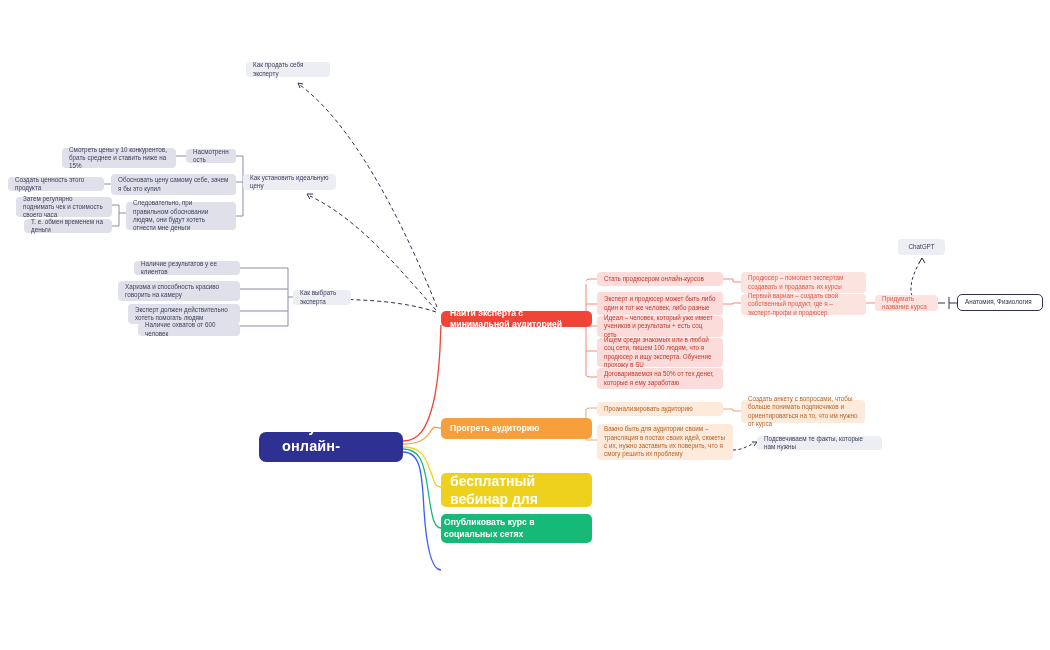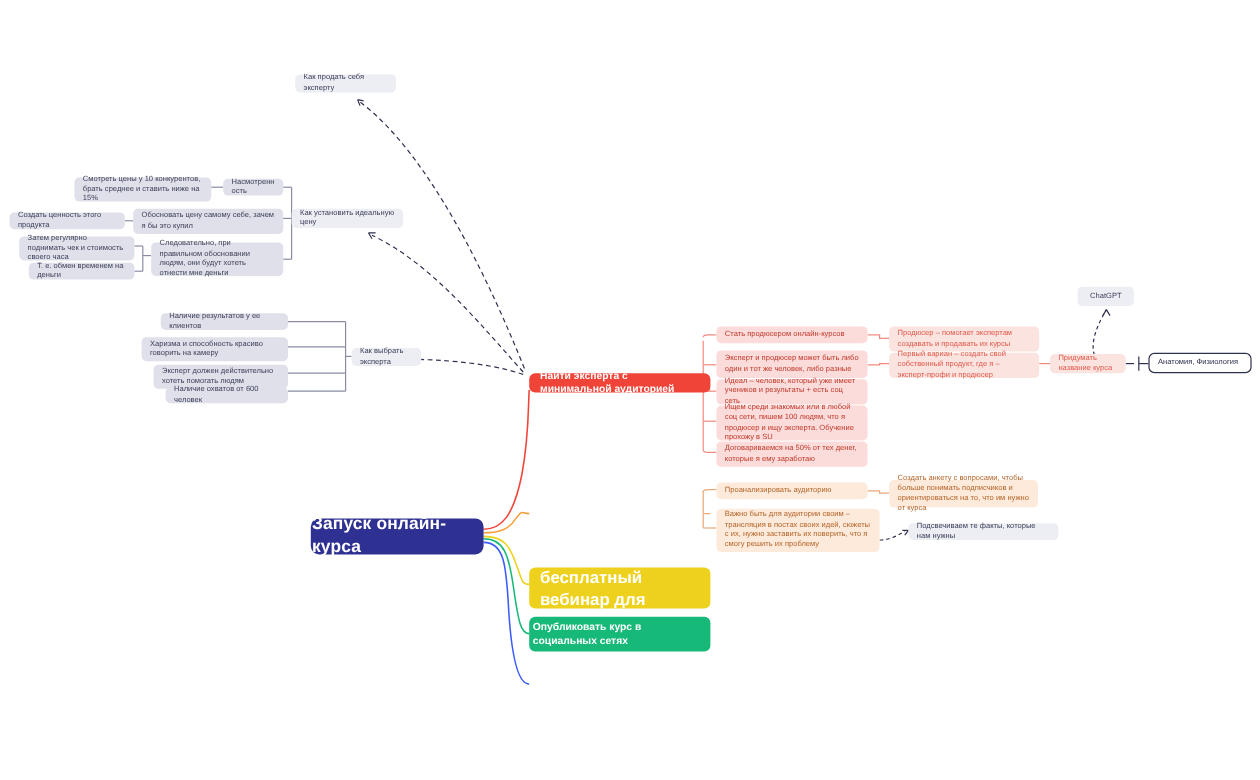--- a/index.html
+++ b/index.html
@@ -26,21 +26,21 @@
   }
   .node span.txt{display:block;width:100%;}
 
   
   .root{
     background:#2f3192;
     color:#ffffff;
     font-size:14.5px;
     font-weight:bold;
     border-radius:7px;
-    padding:9px 1px;
+    padding:9px 23px;
     letter-spacing:.1px;
   }
 
   
   .b-red   {background:#f04438;color:#fff;font-weight:bold;font-size:8.6px;padding:7px 9px;}
   .b-orange{background:#f5a03c;color:#fff;font-weight:bold;font-size:8.6px;padding:7px 9px;}
   .b-yellow{background:#edd11c;color:#ffffff;font-weight:bold;font-size:14px;padding:17px 9px;}
   .b-green {background:#17b978;color:#ffffff;font-weight:bold;font-size:8.6px;padding:7px 3px;}
   .b-blue  {background:#3b5bfd;color:#ffffff;font-weight:bold;font-size:8.6px;padding:7px 9px;}
 
@@ -149,20 +149,23 @@
   </svg>
 
   <div class="node root" style="left:259px;top:432px;width:144px;height:30px;">
     <span class="txt">Запуск онлайн-курса</span>
   </div>
 
   <div class="node b-red" style="left:441px;top:311px;width:151px;height:16px;">
     <span class="txt">Найти эксперта с минимальной аудиторией</span>
   </div>
 
+  <div class="node b-orange" style="left:441px;top:418px;width:151px;height:21px;">
+    <span class="txt">Прогреть аудиторию</span>
+  </div>
 
   <div class="node b-yellow" style="left:441px;top:473px;width:151px;height:29px;">
     <span class="txt">Провести бесплатный вебинар для презентации курса</span>
   </div>
 
   <div class="node b-green" style="left:441px;top:514px;width:151px;height:29px;">
     <span class="txt">Опубликовать курс в социальных сетях</span>
   </div>
 
 

